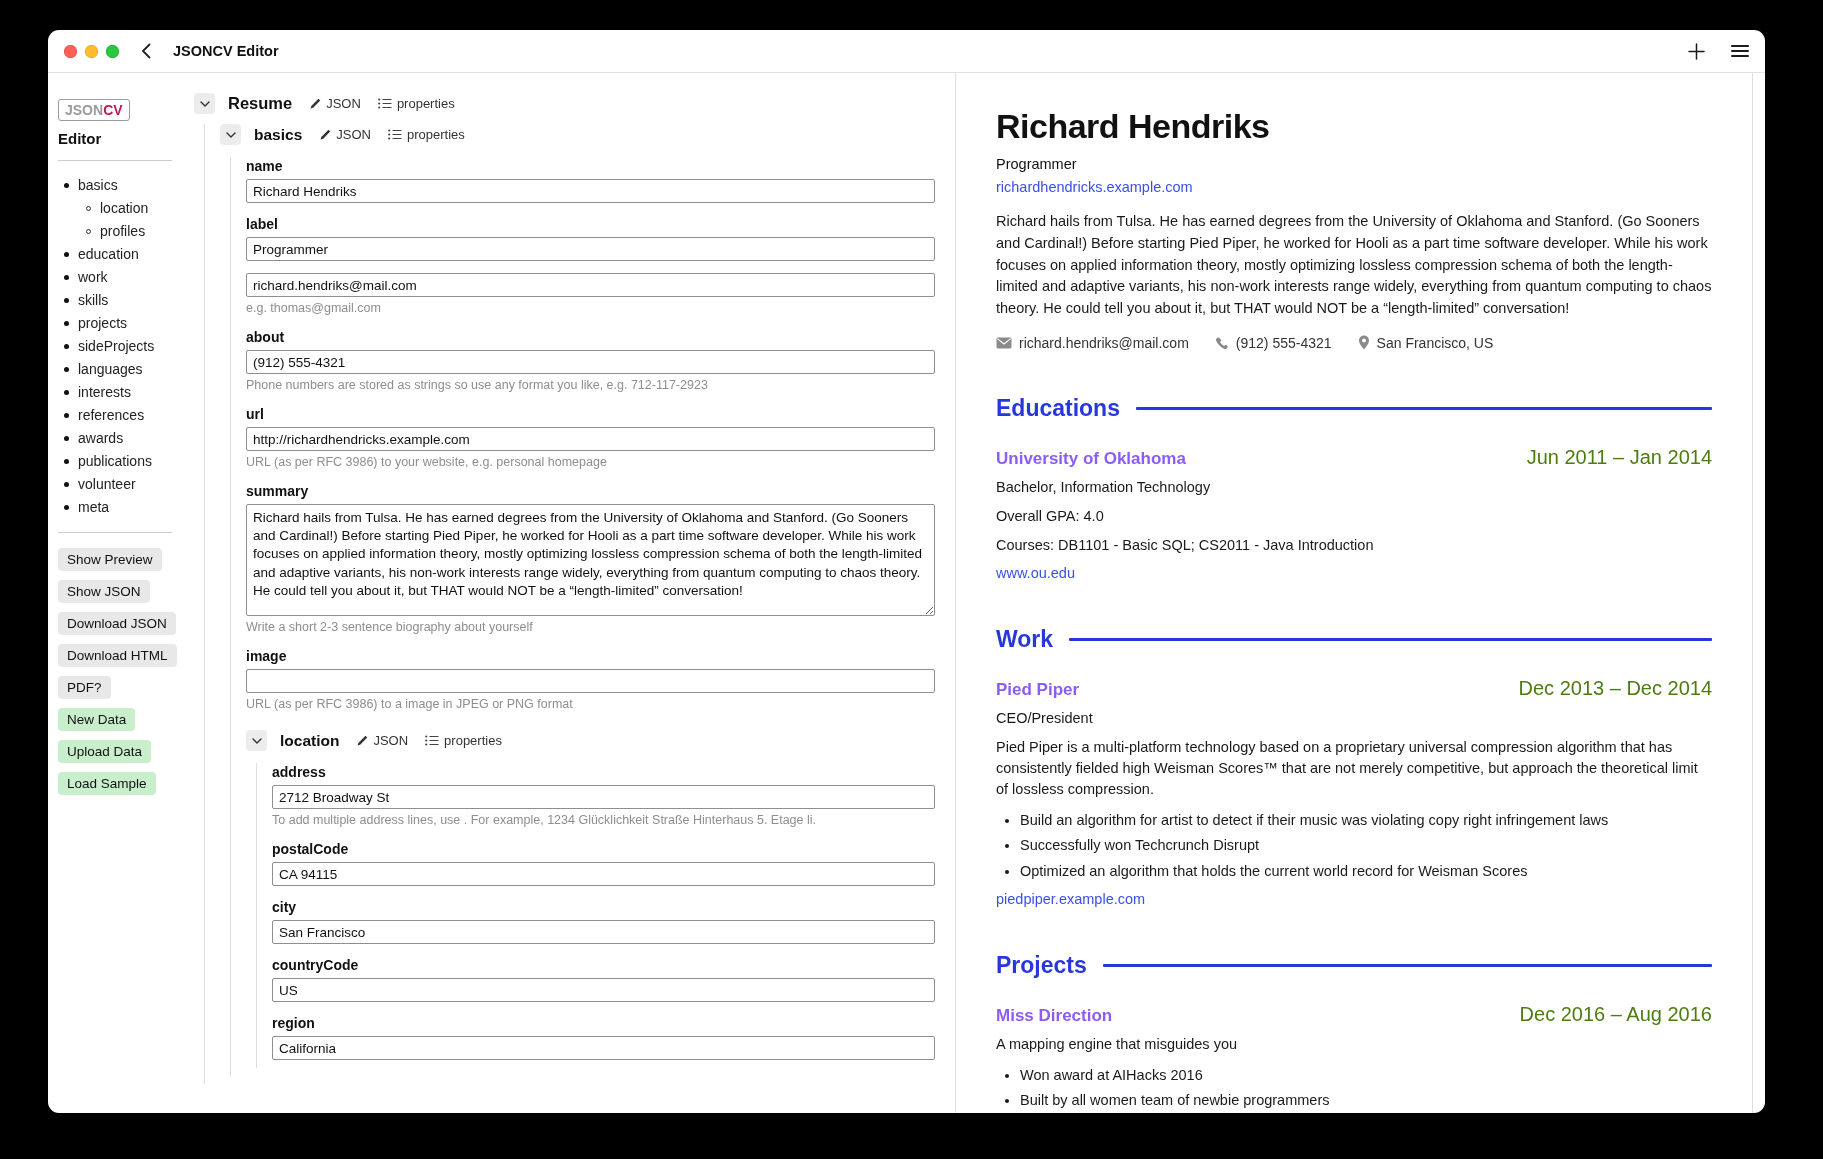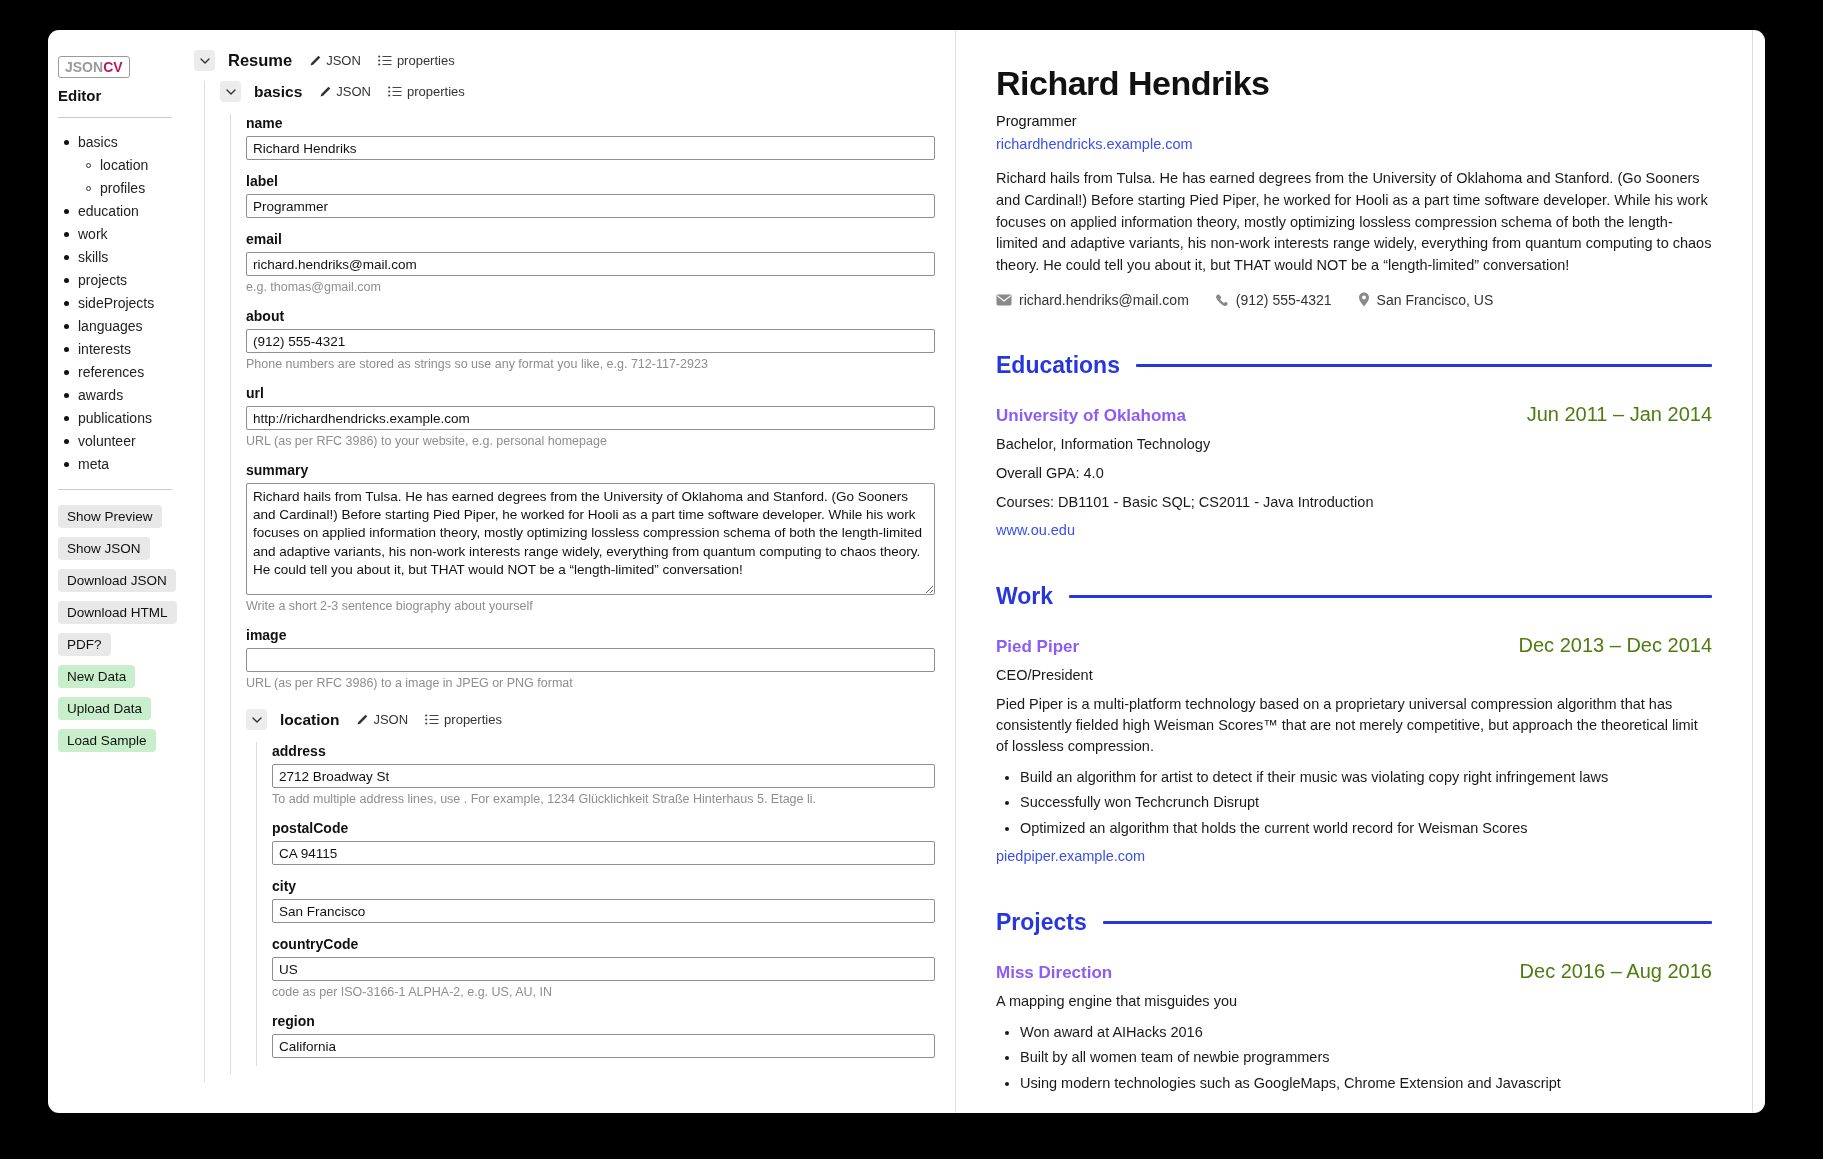--- a/index.html
+++ b/index.html
@@ -82,20 +82,44 @@
   .pv-link { font-size:14.5px; color:#3a50e8; margin-top:9px; display:inline-block; text-decoration:none; cursor:pointer;text-align:center; }
   .pv-ul { margin:10px 0 0 0; padding-left:24px; }
   .pv-ul li { font-size:14.5px; color:#1a1a1a; line-height:1.42; margin-top:5px; }
 </style>
 </head>
 <body>
 
 <div class="stage">
   <div class="window">
 
+    <div class="titlebar">
+      <div class="lights">
+        <span class="light red"></span>
+        <span class="light yellow"></span>
+        <span class="light green"></span>
+      </div>
+      <span class="back-btn">
+        <svg width="10" height="16" viewBox="0 0 10 16">
+            <path d="M8.5 1.5 2 8l6.5 6.5" fill="none" stroke="#222" stroke-width="1.8" stroke-linecap="round" stroke-linejoin="round"></path>
+          </svg>
+      </span>
+      <span class="tb-title">JSONCV Editor</span>
+      <span class="tb-spacer"></span>
+      <span class="tb-icon">
+        <svg width="17" height="17" viewBox="0 0 17 17">
+            <path d="M8.5 1v15M1 8.5h15" stroke="#1a1a1a" stroke-width="1.5" stroke-linecap="round"></path>
+          </svg>
+      </span>
+      <span class="tb-icon">
+        <svg width="18" height="14" viewBox="0 0 18 14">
+            <path d="M1 2h16M1 7h16M1 12h16" stroke="#1a1a1a" stroke-width="2" stroke-linecap="round"></path>
+          </svg>
+      </span>
+    </div>
 
     <div class="content">
 
       <div class="sidebar">
         <div class="logo-box">
           <span class="logo-gray">JSON</span><span class="logo-dark">CV</span>
         </div>
         <div class="sb-subtitle">Editor</div>
         <hr class="sb-hr">
         <ul class="sb-nav">
@@ -239,21 +263,20 @@
               <div class="f-label">name</div>
               <input class="f-input" value="Richard Hendriks" style="">
             </div>
 
             <div class="field">
               <div class="f-label">label</div>
               <input class="f-input" value="Programmer" style="">
             </div>
 
             <div class="field">
-              <div class="f-label">email</div>
               <input class="f-input" value="richard.hendriks@mail.com" style="">
               <div class="f-hint">e.g. thomas@gmail.com</div>
             </div>
 
             <div class="field">
               <div class="f-label">about</div>
               <input class="f-input" value="(912) 555-4321" style="">
               <div class="f-hint">Phone numbers are stored as strings so use any format you like, e.g. 712-117-2923</div>
             </div>
 
@@ -317,21 +340,20 @@
               </div>
 
               <div class="field">
                 <div class="f-label">city</div>
                 <input class="f-input" value="San Francisco" style="">
               </div>
 
               <div class="field">
                 <div class="f-label">countryCode</div>
                 <input class="f-input" value="US" style="">
-                <div class="f-hint">code as per ISO-3166-1 ALPHA-2, e.g. US, AU, IN</div>
               </div>
 
               <div class="field">
                 <div class="f-label">region</div>
                 <input class="f-input" value="California" style="">
 
               </div>
 
             </div>
           </div>

